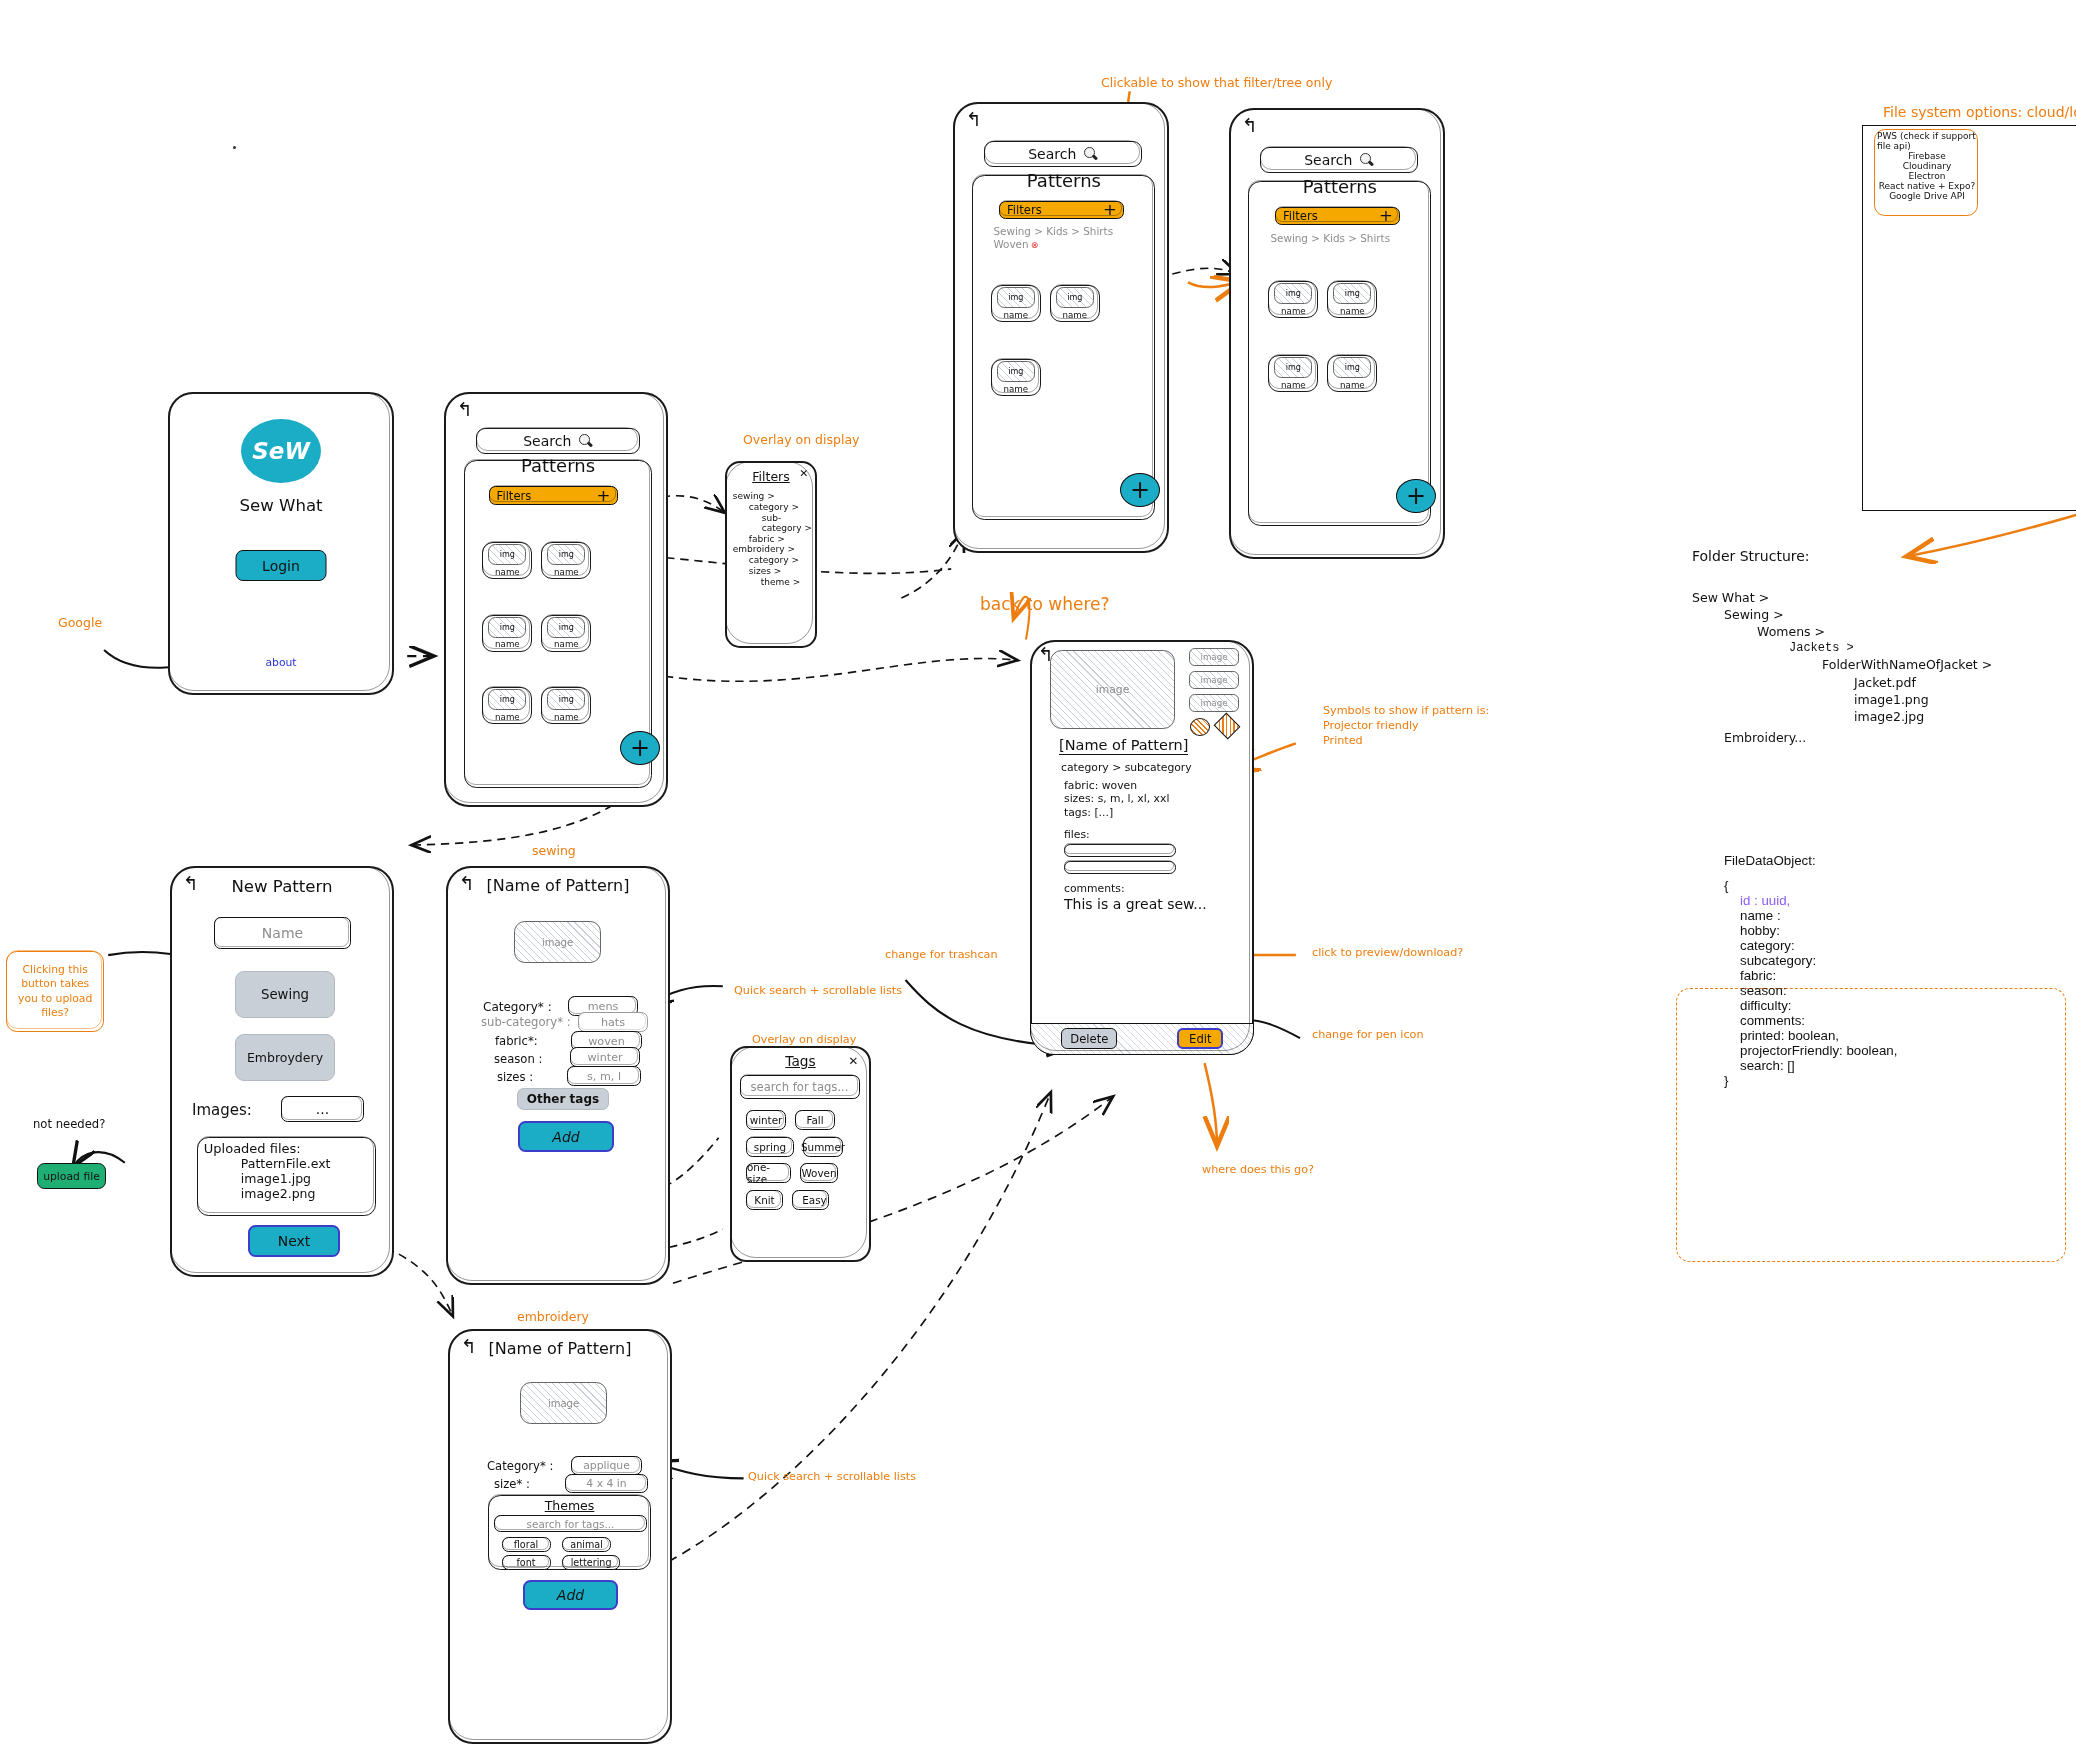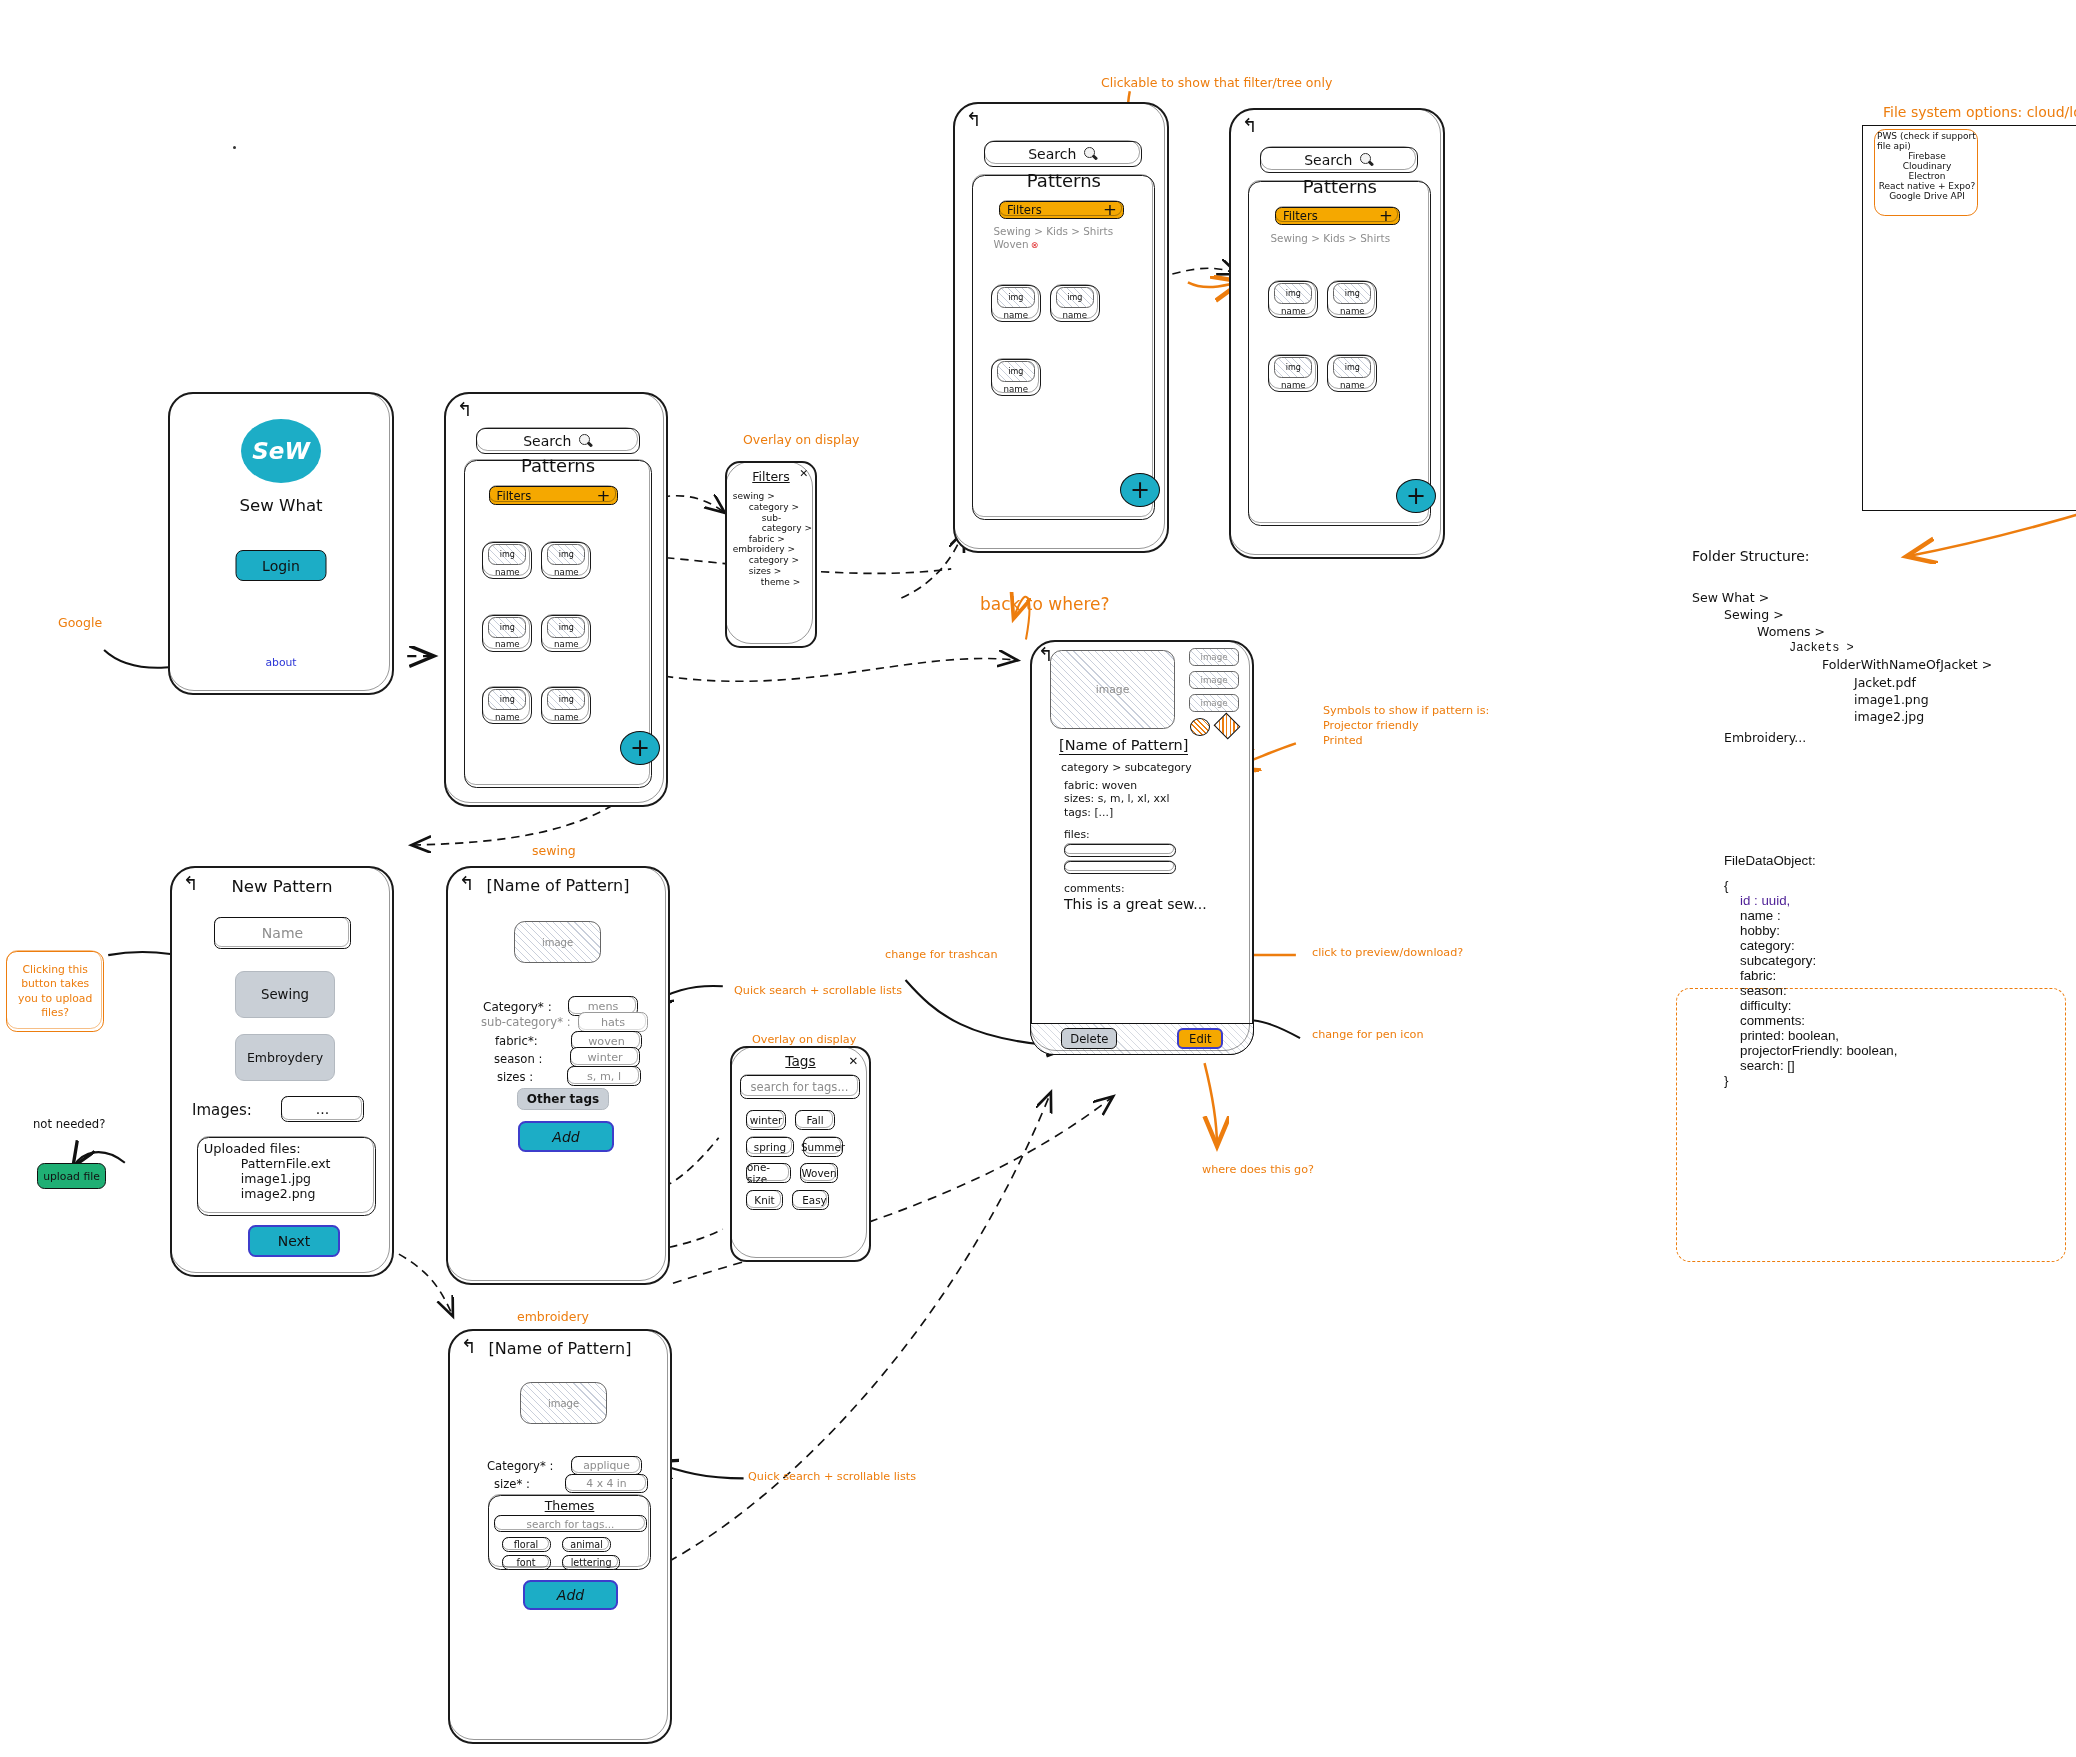--- a/index.html
+++ b/index.html
@@ -649,21 +649,21 @@
   <div class="hand" style="font-size:12.5px; margin:2.1px 0 2.1px 162px;">Jacket.pdf</div>
   <div class="hand" style="font-size:12.5px; margin:2.1px 0 2.1px 162px;">image1.png</div>
   <div class="hand" style="font-size:12.5px; margin:2.1px 0 2.1px 162px;">image2.jpg</div>
   <div class="hand" style="font-size:12.5px; margin:5.8px 0 2.1px 32px;">Embroidery...</div>
 </div>
 
 <div class="abs" style="left:1724px; top:853px;">
   <div style="font-size:13.3px; color:#111; font-family:'Liberation Sans', sans-serif;">FileDataObject:</div>
   <div style="font-size:13.3px; color:#111; margin-top:10px; font-family:'Liberation Sans', sans-serif;">{</div>
   <div style="margin-left:16px; font-family:'Liberation Sans', sans-serif;">
-    <div style="font-size:13.3px;color:#4c1d95;">id : uuid,</div>
+    <div style="font-size:13.3px;color:#8b5cf6;">id : uuid,</div>
     <div style="font-size:13.3px;color:#111;">name :</div>
     <div style="font-size:13.3px;color:#111;">hobby:</div>
     <div style="font-size:13.3px;color:#111;">category:</div>
     <div style="font-size:13.3px;color:#111;">subcategory:</div>
     <div style="font-size:13.3px;color:#111;">fabric:</div>
     <div style="font-size:13.3px;color:#111;">season:</div>
     <div style="font-size:13.3px;color:#111;">difficulty:</div>
     <div style="font-size:13.3px;color:#111;">comments:</div>
     <div style="font-size:13.3px;color:#111;">printed: boolean,</div>
     <div style="font-size:13.3px;color:#111;">projectorFriendly: boolean,</div>

